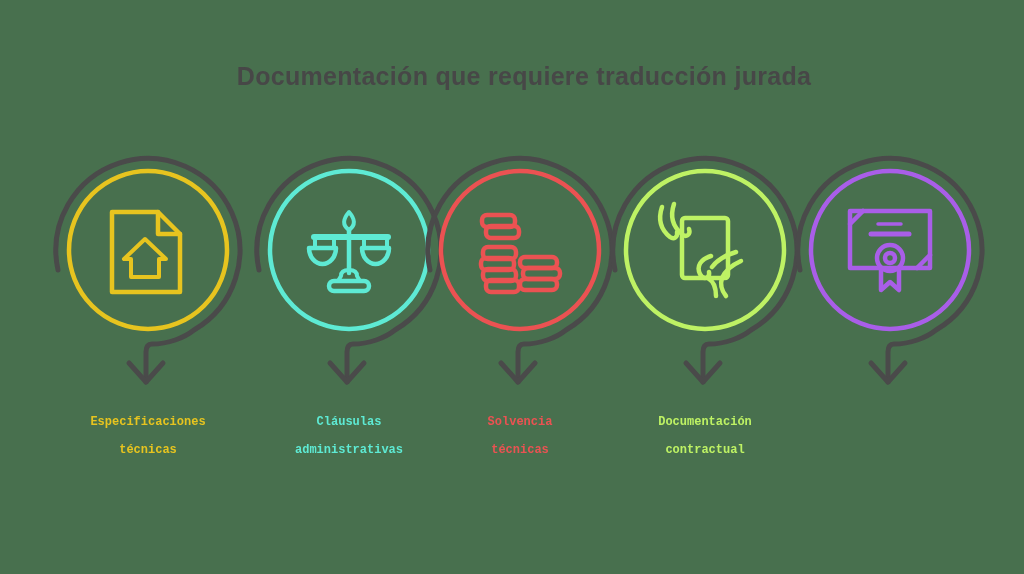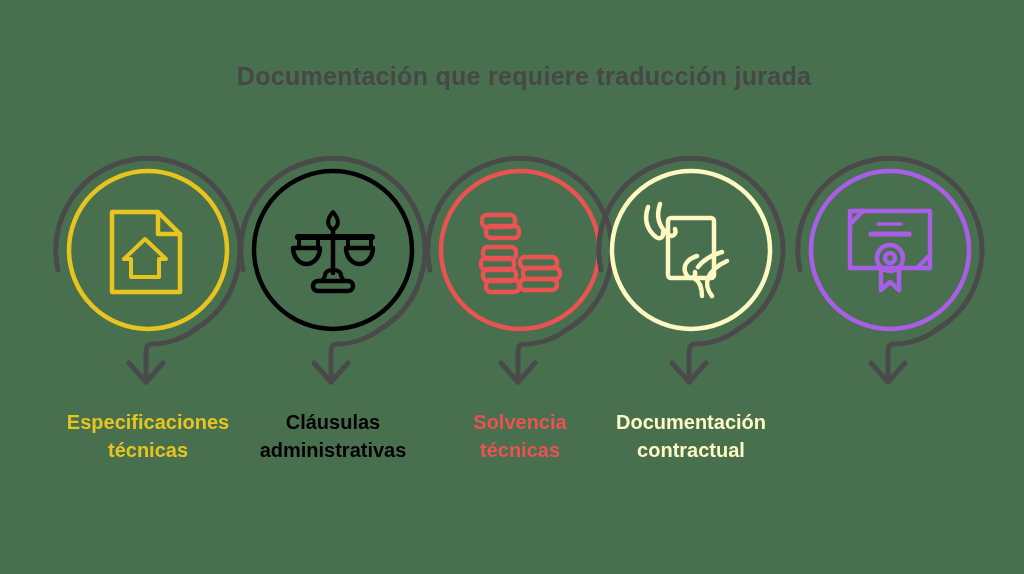--- a/index.html
+++ b/index.html
@@ -17,22 +17,22 @@
     position:absolute;top:135px;width:200px;height:360px;
   }
   .unit svg{display:block;}
   .arrow-path,.arrow-head{
     stroke:#4A4A4A;stroke-width:5;fill:none;
     stroke-linecap:round;stroke-linejoin:round;
   }
   .accent-circle{stroke:currentColor;stroke-width:4.5;fill:none;}
   .item-label{
     position:absolute;top:273px;left:5px;width:190px;
-    text-align:center;font-size:20px;font-weight:bold;line-height:28px;
-    color:currentColor;white-space:pre-line;
+    text-align:center;font-size:12px;font-weight:bold;line-height:28px;
+    color:currentColor;white-space:pre-line;font-family:Liberation Mono, monospace;
   }
   #icon-defs g, .icon-slot g{
     stroke:currentColor;fill:none;stroke-width:4.5;
     stroke-linecap:round;stroke-linejoin:round;
   }
 </style>
 </head>
 <body>
 
 <h1 class="title">Documentación que requiere traducción jurada</h1>
@@ -48,21 +48,21 @@
     <path d="M 110 77 L 64 77 L 64 157 L 132 157 L 132 99 L 110 77 Z"></path>
     <path d="M 110 77 L 110 99 L 132 99"></path>
     <path d="M 97 104 L 76 124 L 83 124 L 83 142 L 111 142 L 111 124 L 118 124 Z" stroke-width="4"></path>
   </g>
         </g>
     </svg>
     <div class="item-label">Especificaciones
 técnicas</div>
   </div>
 
-  <div class="unit" style="left: 233px; color: #000000;">
+  <div class="unit" style="left: 249px; color: #5eead4;">
     <svg width="200" height="260" viewBox="0 0 200 260">
       <path class="arrow-path" d="M 10 135 A 92 92 0 1 1 146 195 C 136 203 120 209 104 209 Q 98 209 98 217 L 98 247"></path>
       <path class="arrow-head" d="M 81 228 L 98 247 L 115 228"></path>
       <circle class="accent-circle" cx="100" cy="115" r="79"></circle>
       <g class="icon-slot">
           <g>
     <path d="M 100 77 C 94 84 93 90 100 95 C 107 90 106 84 100 77 Z" stroke-width="4"></path>
     <path d="M 100 95 L 100 138"></path>
     <path d="M 65 102 L 139 102" stroke-width="6"></path>
     <path d="M 66 102 L 66 112 M 85 102 L 85 112 M 115 102 L 115 112 M 138 102 L 138 112" stroke-width="4"></path>
@@ -93,21 +93,21 @@
     <rect x="100" y="122" width="37" height="11" rx="5"></rect>
     <rect x="103" y="133" width="37" height="11" rx="5"></rect>
     <rect x="100" y="144" width="37" height="11" rx="5"></rect>
   </g>
         </g>
     </svg>
     <div class="item-label">Solvencia
 técnicas</div>
   </div>
 
-  <div class="unit" style="left: 591px; color: #fef9c3;">
+  <div class="unit" style="left: 605px; color: #bef264;">
     <svg width="200" height="260" viewBox="0 0 200 260">
       <path class="arrow-path" d="M 10 135 A 92 92 0 1 1 146 195 C 136 203 120 209 104 209 Q 98 209 98 217 L 98 247"></path>
       <path class="arrow-head" d="M 81 228 L 98 247 L 115 228"></path>
       <circle class="accent-circle" cx="100" cy="115" r="79"></circle>
       <g class="icon-slot">
           <g>
     <rect x="77" y="83" width="46" height="60" rx="3"></rect>
     <path d="M 57 72 C 53 84 55 94 65 102 C 69 105 73 102 72 97"></path>
     <path d="M 69 69 C 65 81 67 91 77 99 C 81 103 86 100 84 94"></path>
     <path d="M 106 121 C 96 124 91 131 95 139 C 98 145 105 144 104 137"></path>

